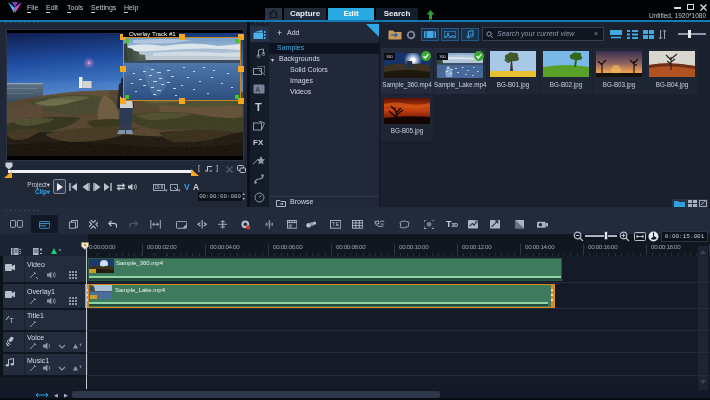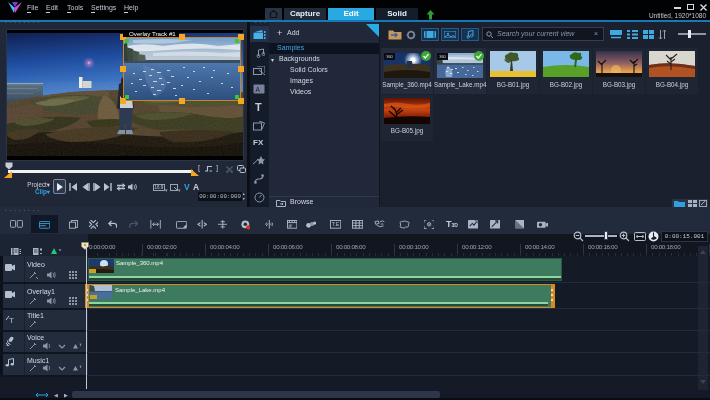--- a/index.html
+++ b/index.html
@@ -31,21 +31,21 @@
 <div class="abs" style="left:67px;top:12px;width:4px;height:1px;background:#c9ced8;"></div>
 <div class="abs" style="left:91px;top:12px;width:4px;height:1px;background:#c9ced8;"></div>
 <div class="abs" style="left:124px;top:12px;width:4px;height:1px;background:#c9ced8;"></div>
 
 <div class="abs" style="left:265px;top:8px;width:17px;height:12px;background:#2a3344;"></div>
 <svg class="abs" style="left:269px;top:10px;" width="9" height="8" viewBox="0 0 9 8">
       <path d="M0.5 4 L4.5 0.5 L8.5 4 M1.5 3.5 V7.5 H7.5 V3.5" fill="none" stroke="#0d1320" stroke-width="1.2"></path>
     </svg>
 <div class="abs" style="left:284px;top:8px;width:42px;height:12px;background:#202a3b;color:#e8edf5;font-size:8px;font-weight:bold;text-align:center;line-height:12px;">Capture</div>
 <div class="abs" style="left:328px;top:8px;width:46px;height:12px;background:#29a9e2;color:#ffffff;font-size:8px;font-weight:bold;text-align:center;line-height:12px;">Edit</div>
-<div class="abs" style="left:376px;top:8px;width:42px;height:12px;background:#141d2c;color:#e8edf5;font-size:8px;font-weight:bold;text-align:center;line-height:12px;">Solid</div>
+<div class="abs" style="left:376px;top:8px;width:42px;height:12px;background:#141d2c;color:#e8edf5;font-size:8px;font-weight:bold;text-align:center;line-height:12px;">Search</div>
 <svg class="abs" style="left:426px;top:10px;" width="9" height="10" viewBox="0 0 9 10">
       <path d="M4.5 0 L8.5 4.5 H6 V9.5 H3 V4.5 H0.5 Z" fill="#2f9e35"></path>
     </svg>
 
 <div class="abs" style="left:674px;top:7px;width:7px;height:1.5px;background:#d6d9df;"></div>
 <div class="abs" style="left:687px;top:4px;width:7px;height:6px;border:1.2px solid #d6d9df;"></div>
 <svg class="abs" style="left:700px;top:4px;" width="7" height="7" viewBox="0 0 7 7">
       <path d="M0.5 0.5 L6.5 6.5 M6.5 0.5 L0.5 6.5" stroke="#d6d9df" stroke-width="1.4"></path>
     </svg>
 <div class="abs" style="right:4px;top:12px;color:#c2c7d1;font-size:6.5px;">Untitled, 1920*1080</div>

